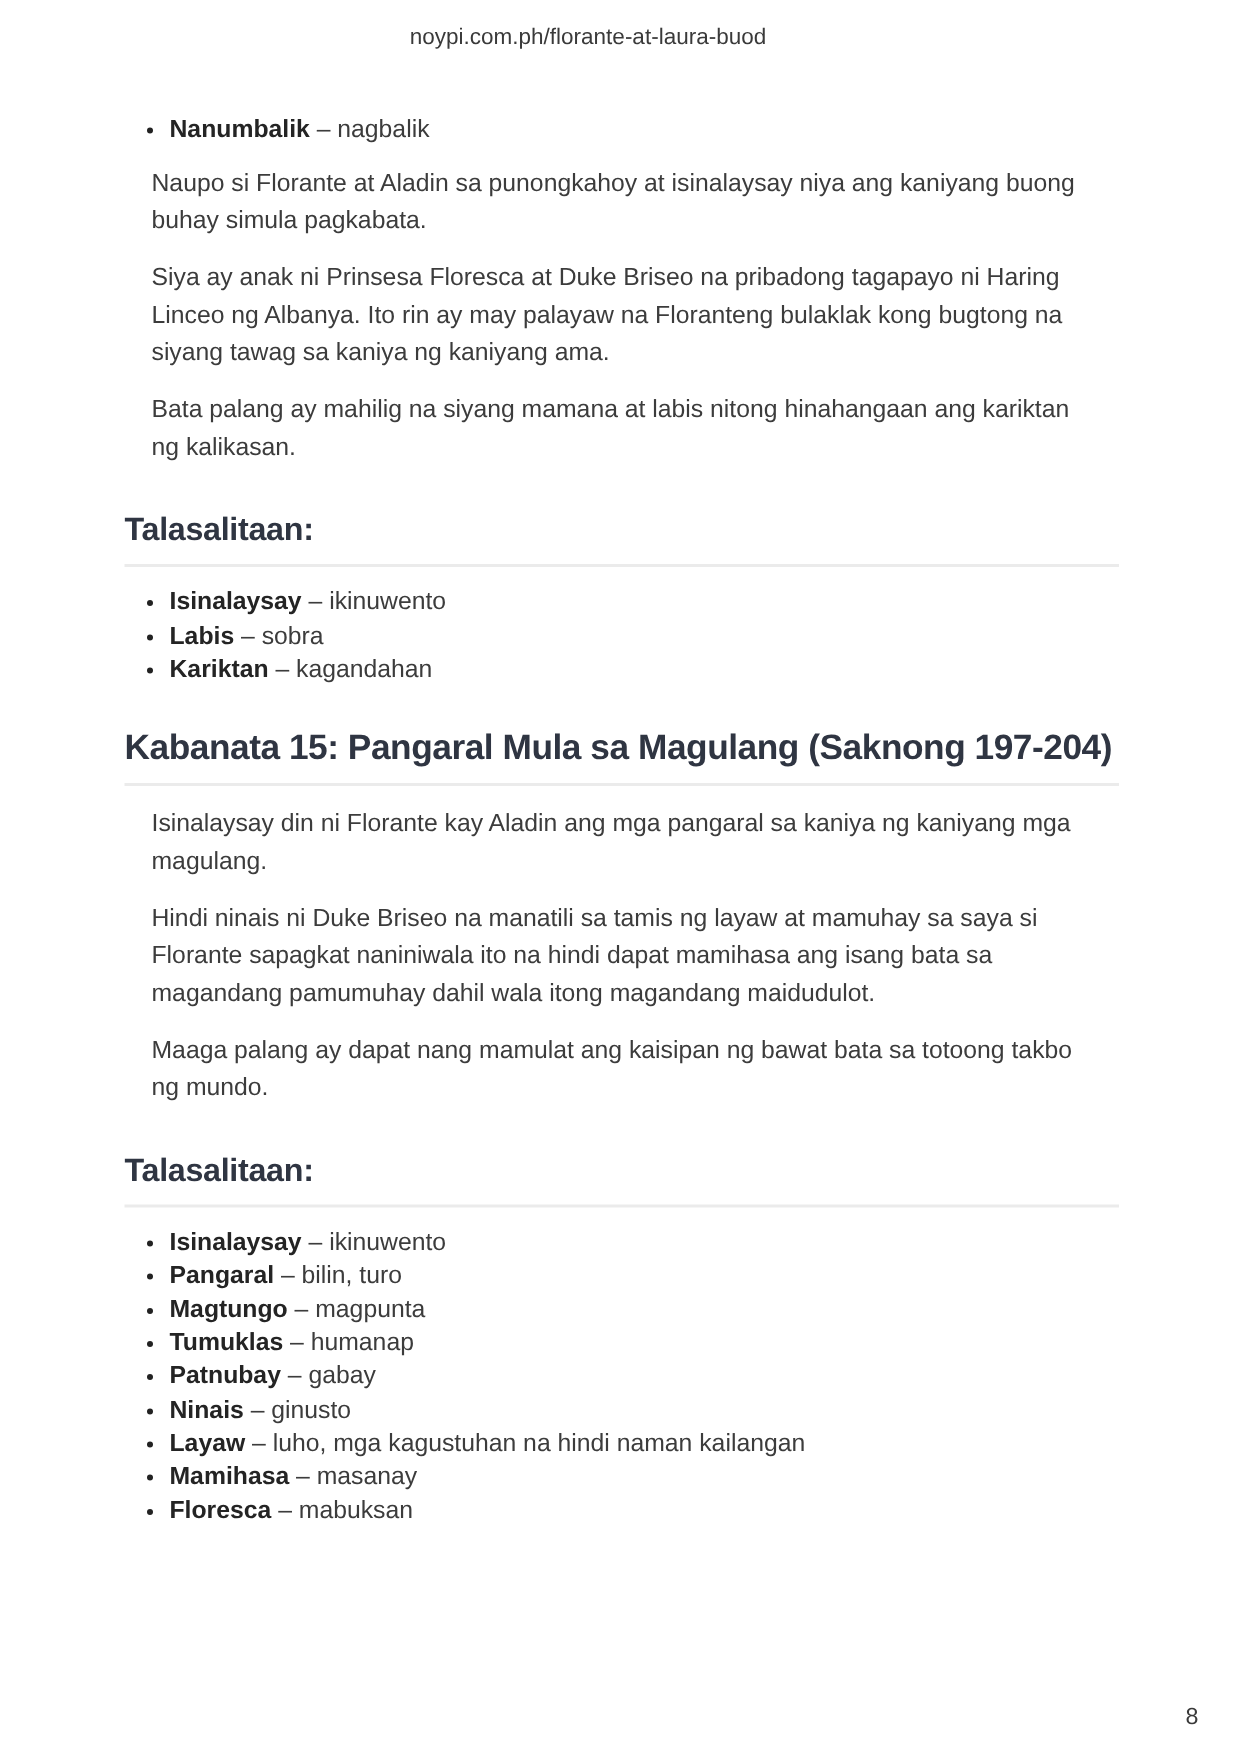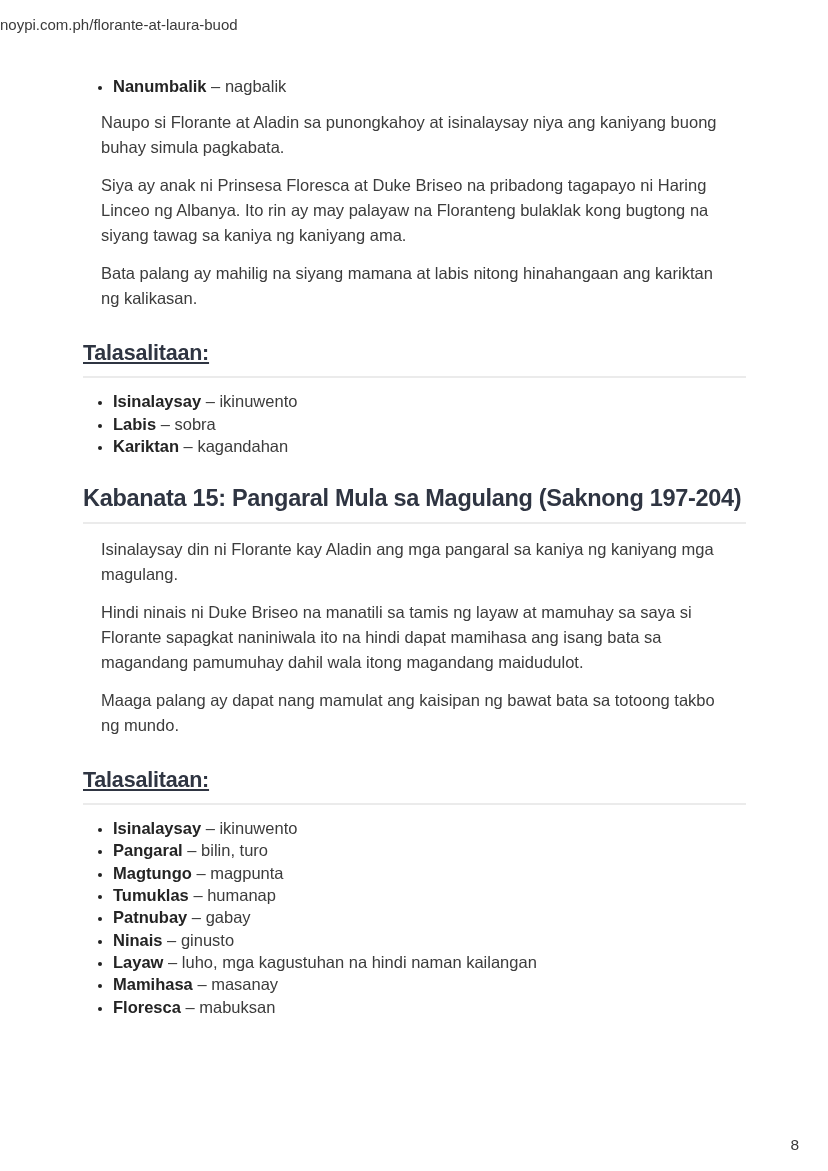--- a/index.html
+++ b/index.html
@@ -12,21 +12,21 @@
     width: 828px;
     height: 1171px;
     background: #ffffff;
     font-family: "Liberation Sans", "DejaVu Sans", sans-serif;
     color: #3c3c3c;
     overflow: hidden;
     box-sizing: border-box;
     padding-top: 15px;
   }
   .doc-header {
-    text-align: left;
+    text-align: center;
     padding-right: 44px;
     font-size: 15px;
     line-height: 20px;
     color: #3a3a3a;
   }
   .content {
     margin-left: 83px;
     width: 663px;
   }
   .section-heading {
@@ -43,21 +43,20 @@
   .sub-heading {
     font-size: 21.5px;
     font-weight: 700;
     letter-spacing: -0.2px;
     line-height: 28px;
     color: #2f3542;
     margin: 28px 0 12px 0;
     padding-bottom: 9px;
     border-bottom: 2px solid #ebebeb;
     white-space: nowrap;
-    text-decoration: underline;
   }
   .content p {
     font-size: 16.5px;
     line-height: 25px;
     color: #3c3c3c;
     margin: 13px 18px;
   }
   ul.vocab-list {
     margin: 12px 0 0 0;
     padding-left: 30px;

